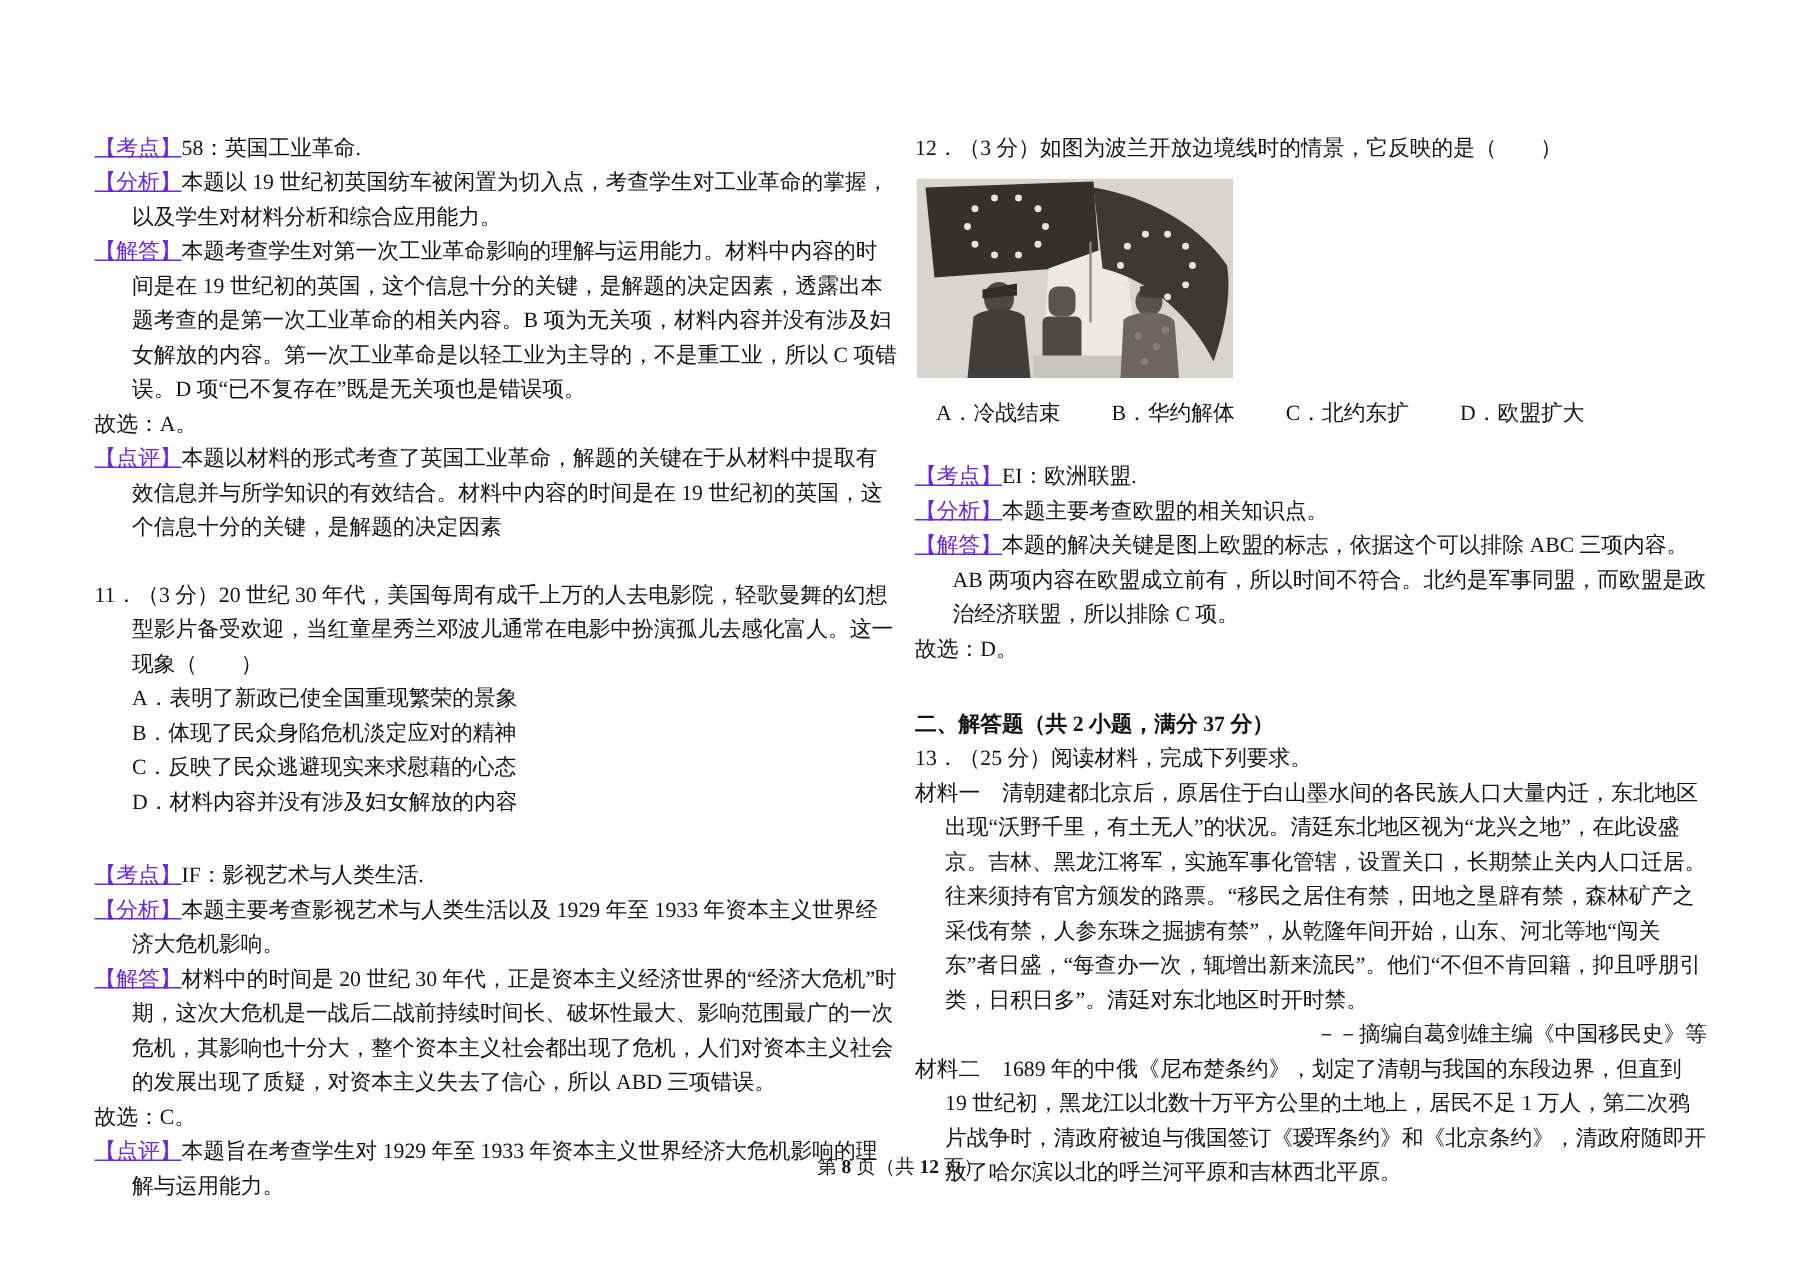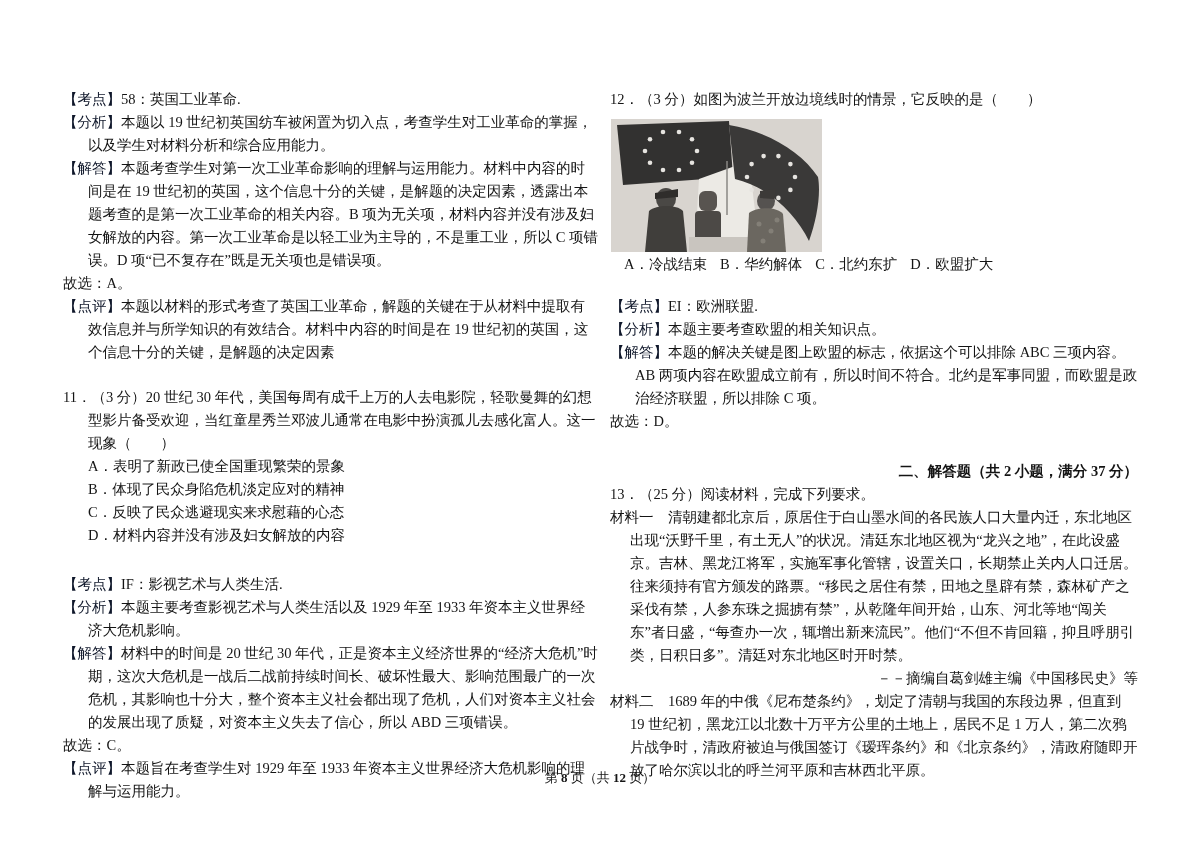--- a/index.html
+++ b/index.html
@@ -7,28 +7,28 @@
     position:relative; width:1200px; height:848px; background:#ffffff;
     font-family:"Liberation Serif","DejaVu Serif",serif;
     font-size:14.5px; line-height:23px; color:#141414; overflow:hidden;
   }
   p { margin:0; }
   .col { position:absolute; top:88px; }
   .col-left  { left:63px;  width:535px; }
   .col-right { left:610px; width:528px; }
 
   .hang   { padding-left:25px; text-indent:-25px; }
-  .label  { color:#0f172a; }
+  .label  { color:#6d28d9;text-decoration:underline; }
   .option { margin-left:25px; }
-  .opt-row { margin-left:14px; display:flex; gap:13px; margin-top:1px; }
+  .opt-row { margin-left:14px; display:flex; gap:34px; margin-top:13px; }
 
   .mt-q11   { margin-top:22px; }
   .mt-exp   { margin-top:26px; }
   .mt-exp12 { margin-top:19px; }
-  .mt-sec   { margin-top:27px;text-align:right; }
+  .mt-sec   { margin-top:27px; }
 
   .sec-head { font-weight:bold; }
 
   .photo {
     width:211px; height:133px; margin:8px 0 0 1px; display:block;
   }
   .m-para { padding-left:20px; text-indent:-20px; }
   .attribution { text-align:right; }
 
   .footer {

